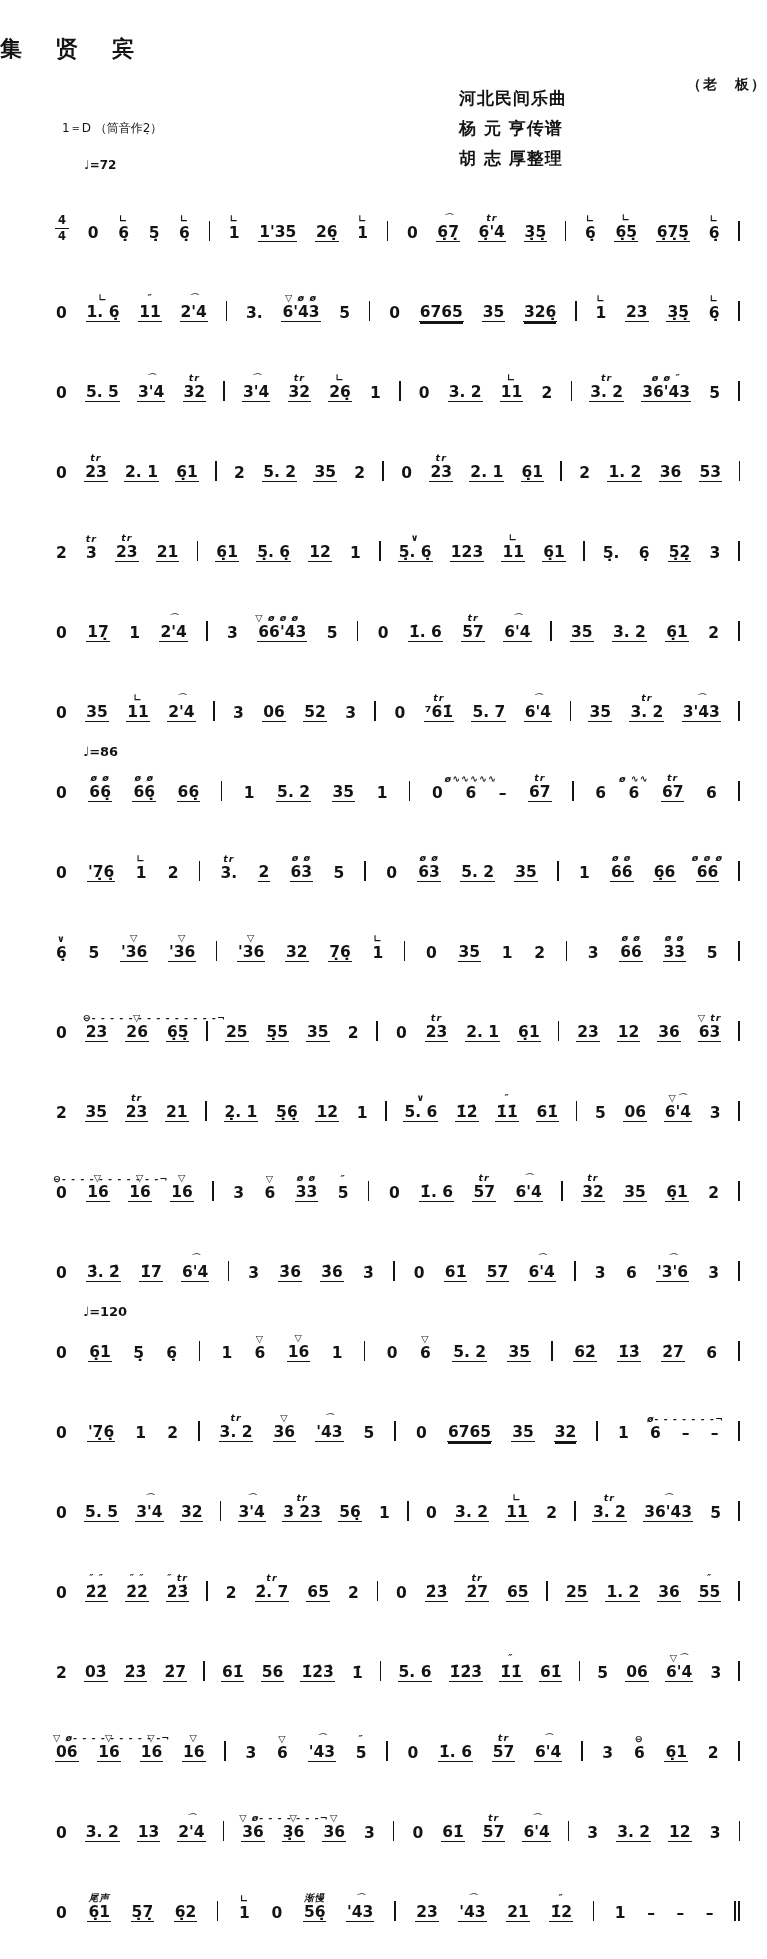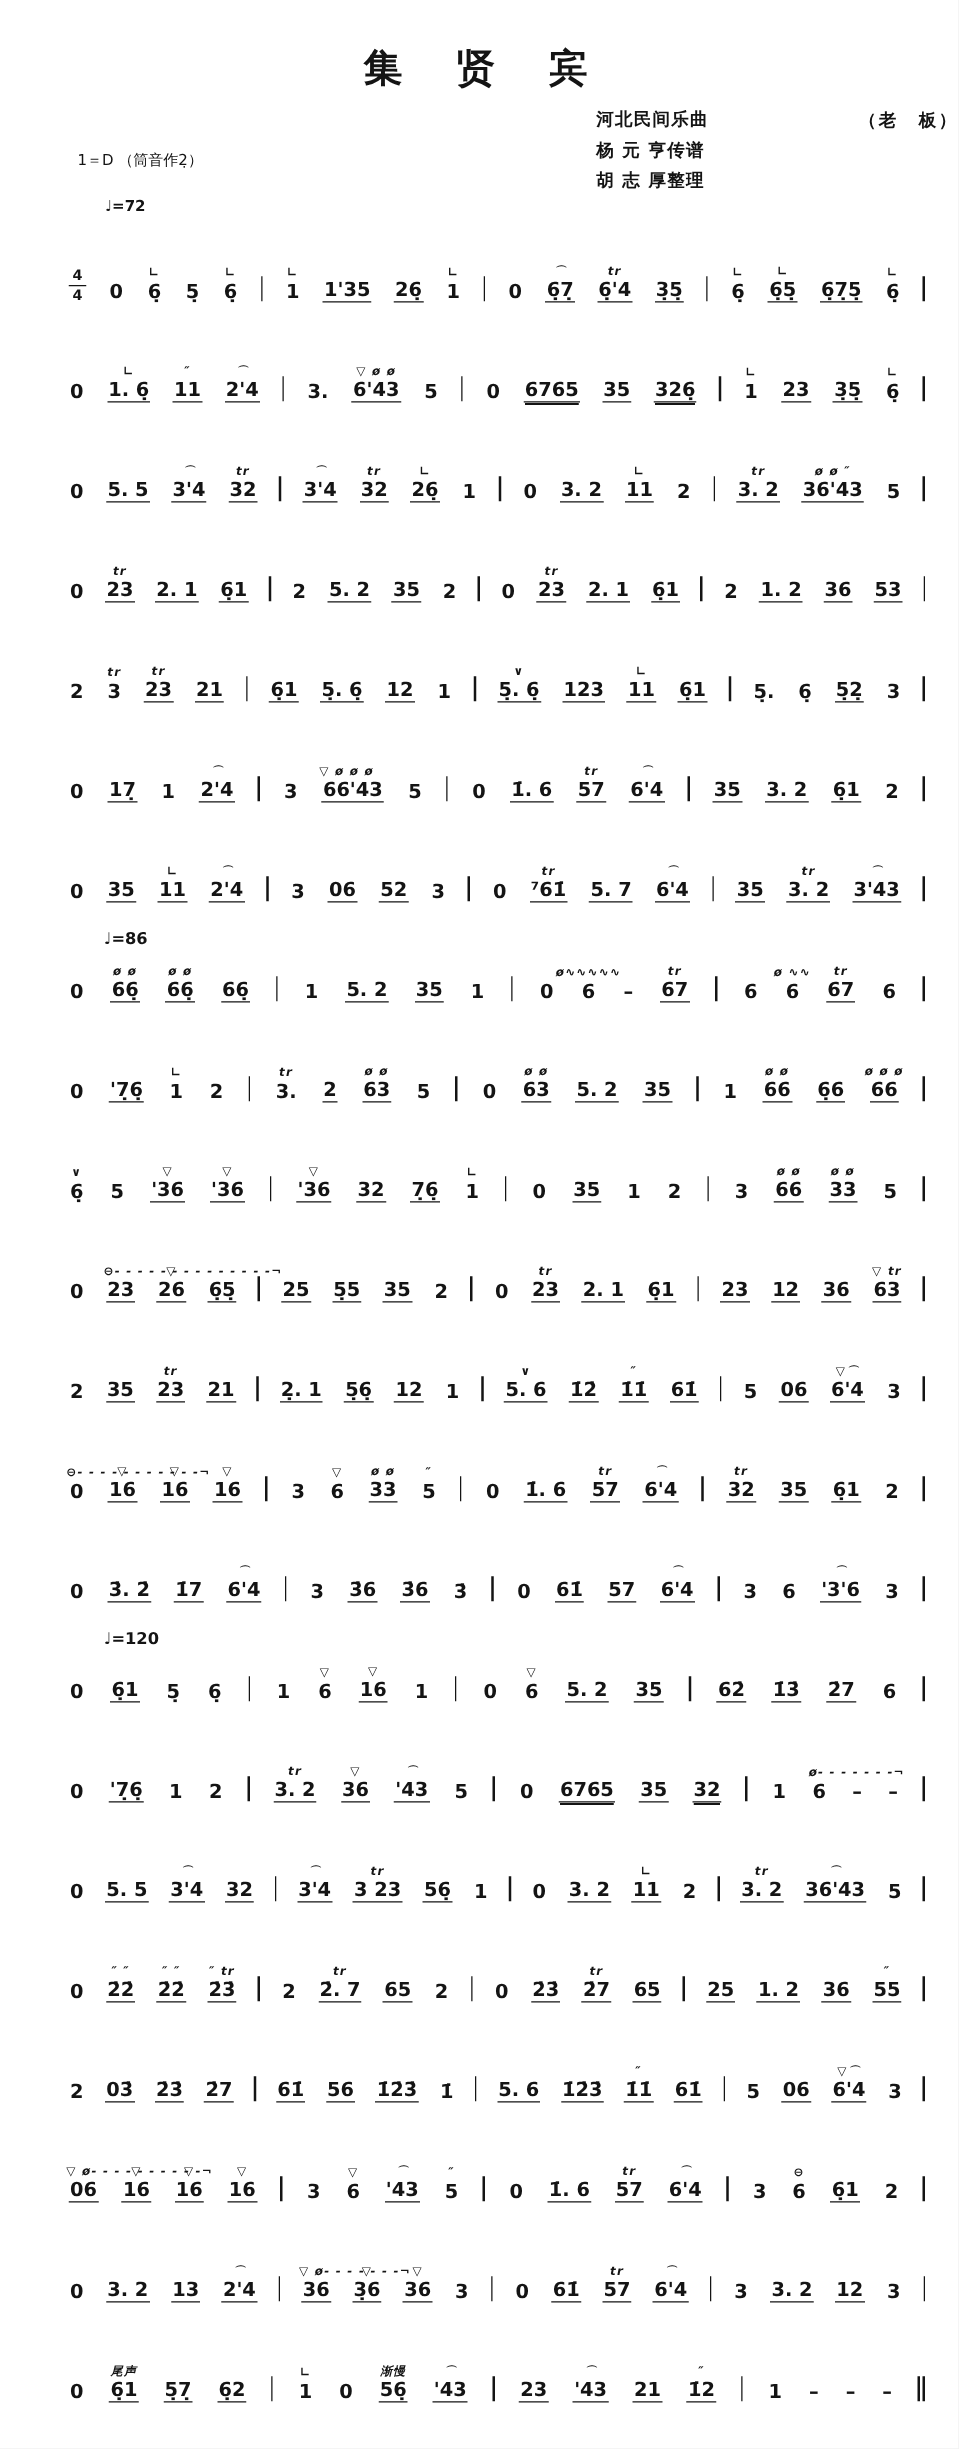--- a/index.html
+++ b/index.html
@@ -6,33 +6,32 @@
   .page{
     position:relative;
     width:767px;height:1959px;
     background:#ffffff;
     color:#141414;
     font-family:"DejaVu Sans",sans-serif;
     overflow:hidden;
   }
   .title{
     margin:0;padding-top:34px;
-    text-align:center;
-    font-size:31px;font-weight:bold;
+    font-size:22px;font-weight:bold;
     letter-spacing:6px;
   }
   .subtitle{
     margin-top:12px;
     text-align:right;
     font-size:14px;font-weight:bold;
     letter-spacing:2px;
   }
   .credits{
     position:absolute;top:84px;right:200px;
-    font-size:14px;font-weight:bold;
+    font-size:17px;font-weight:bold;
     line-height:1.75;text-align:left;
     letter-spacing:1px;
   }
   .keysig{
     position:absolute;left:62px;top:120px;
     font-size:12px;font-weight:normal;
   }
   .inittempo{
     position:absolute;left:84px;top:158px;
     font-size:12px;font-weight:bold;

